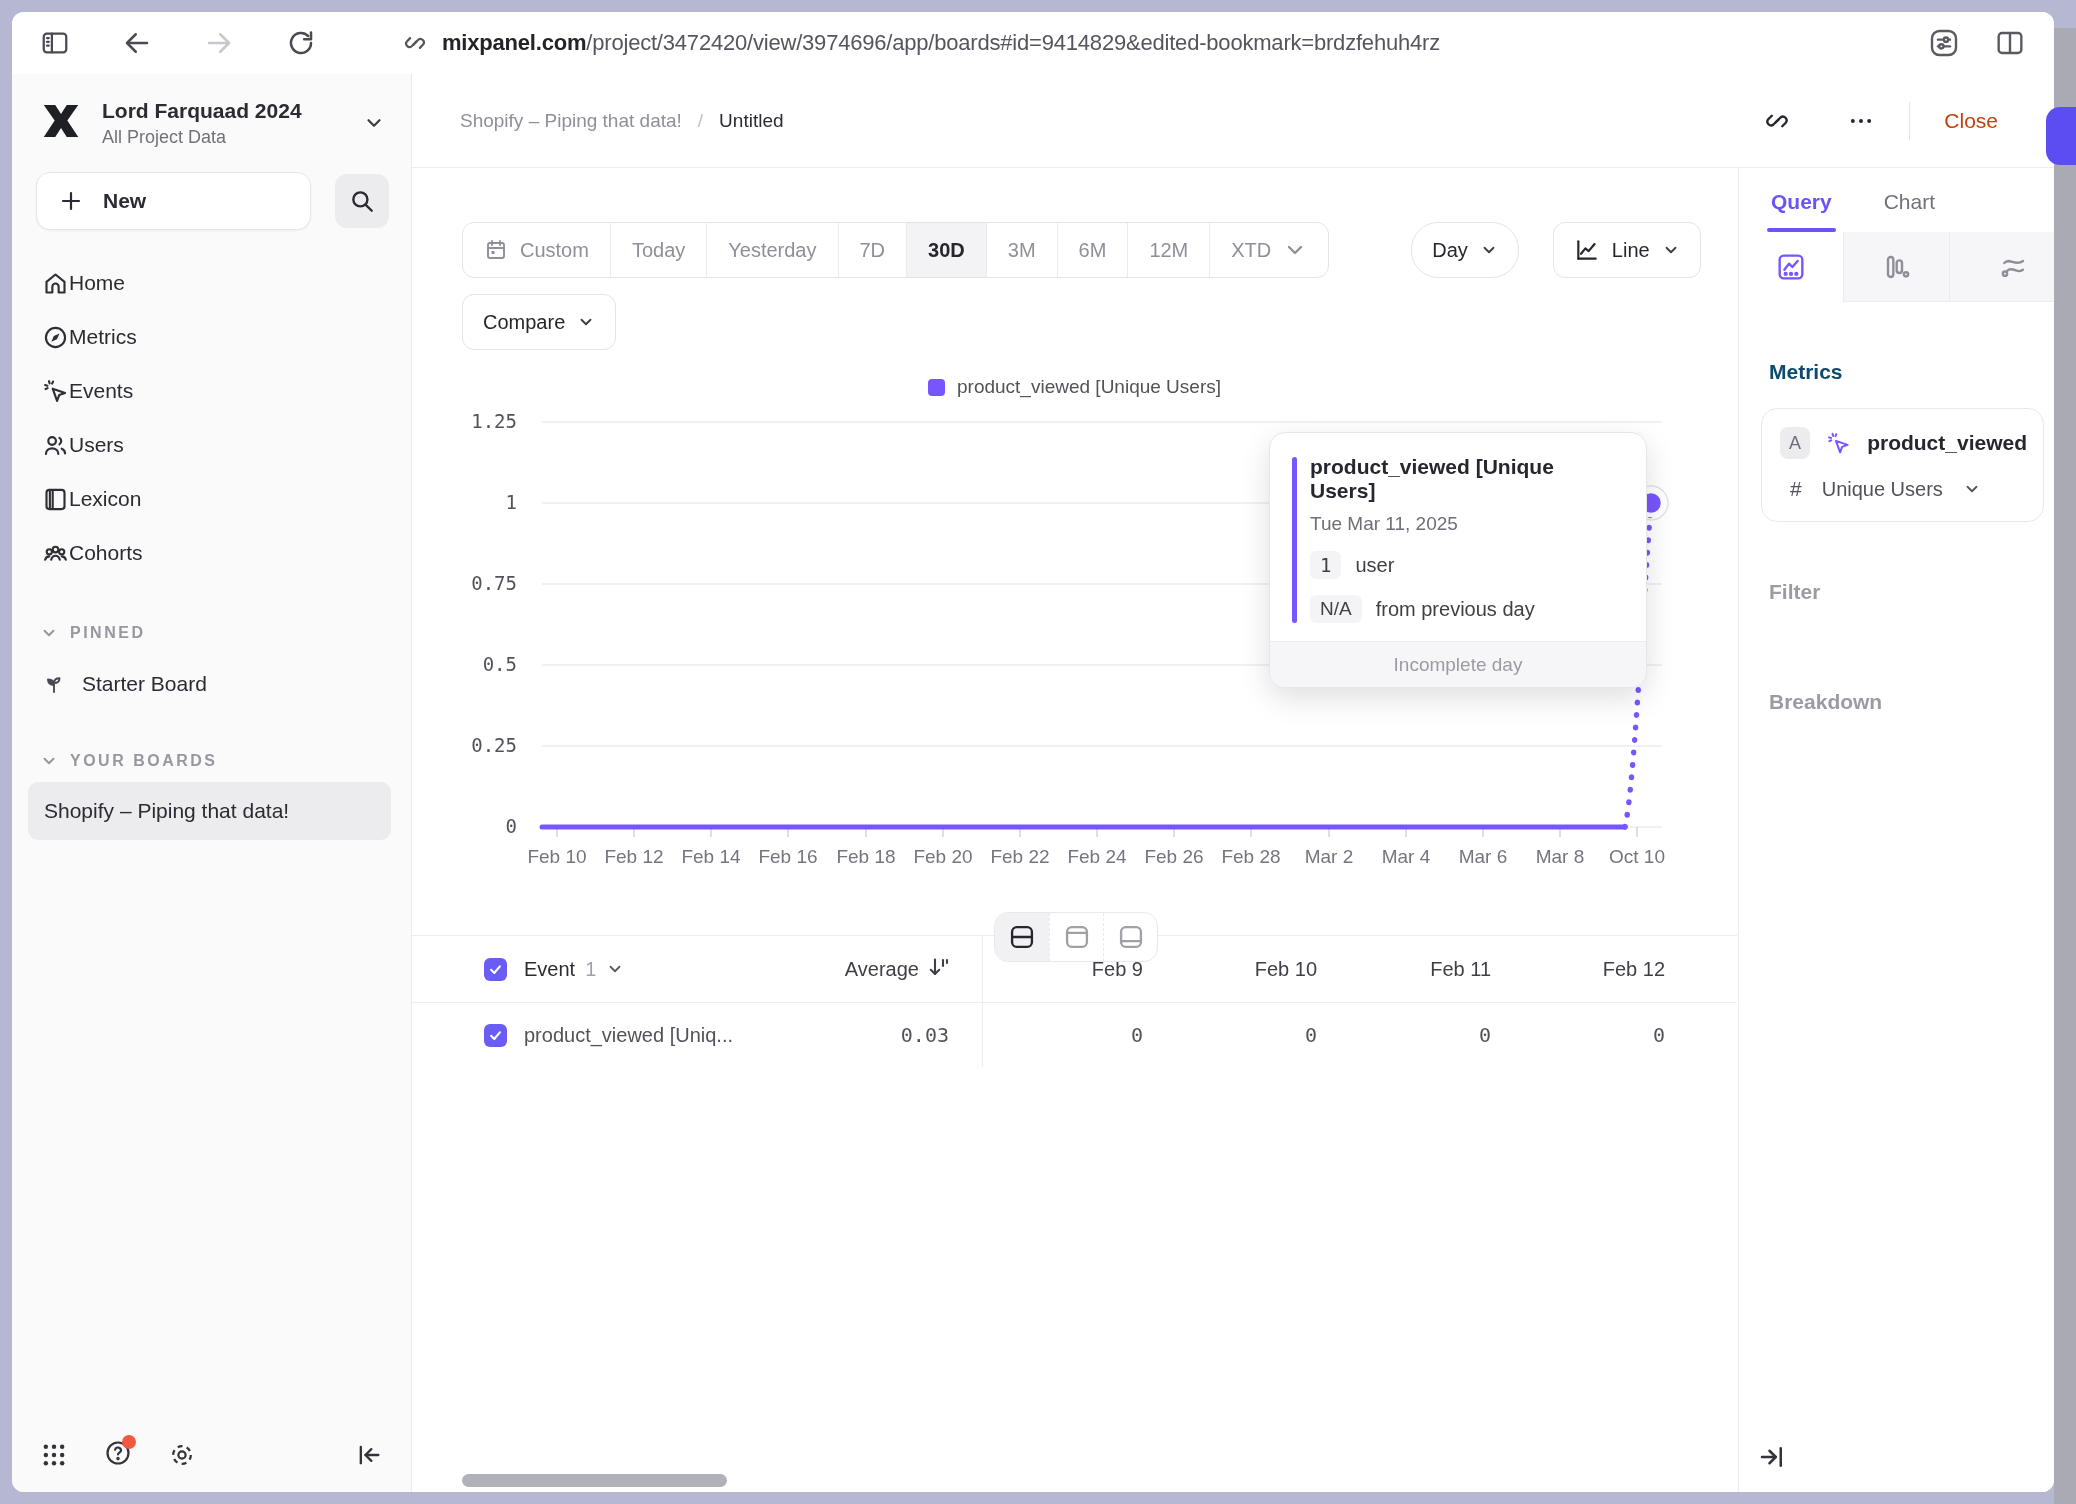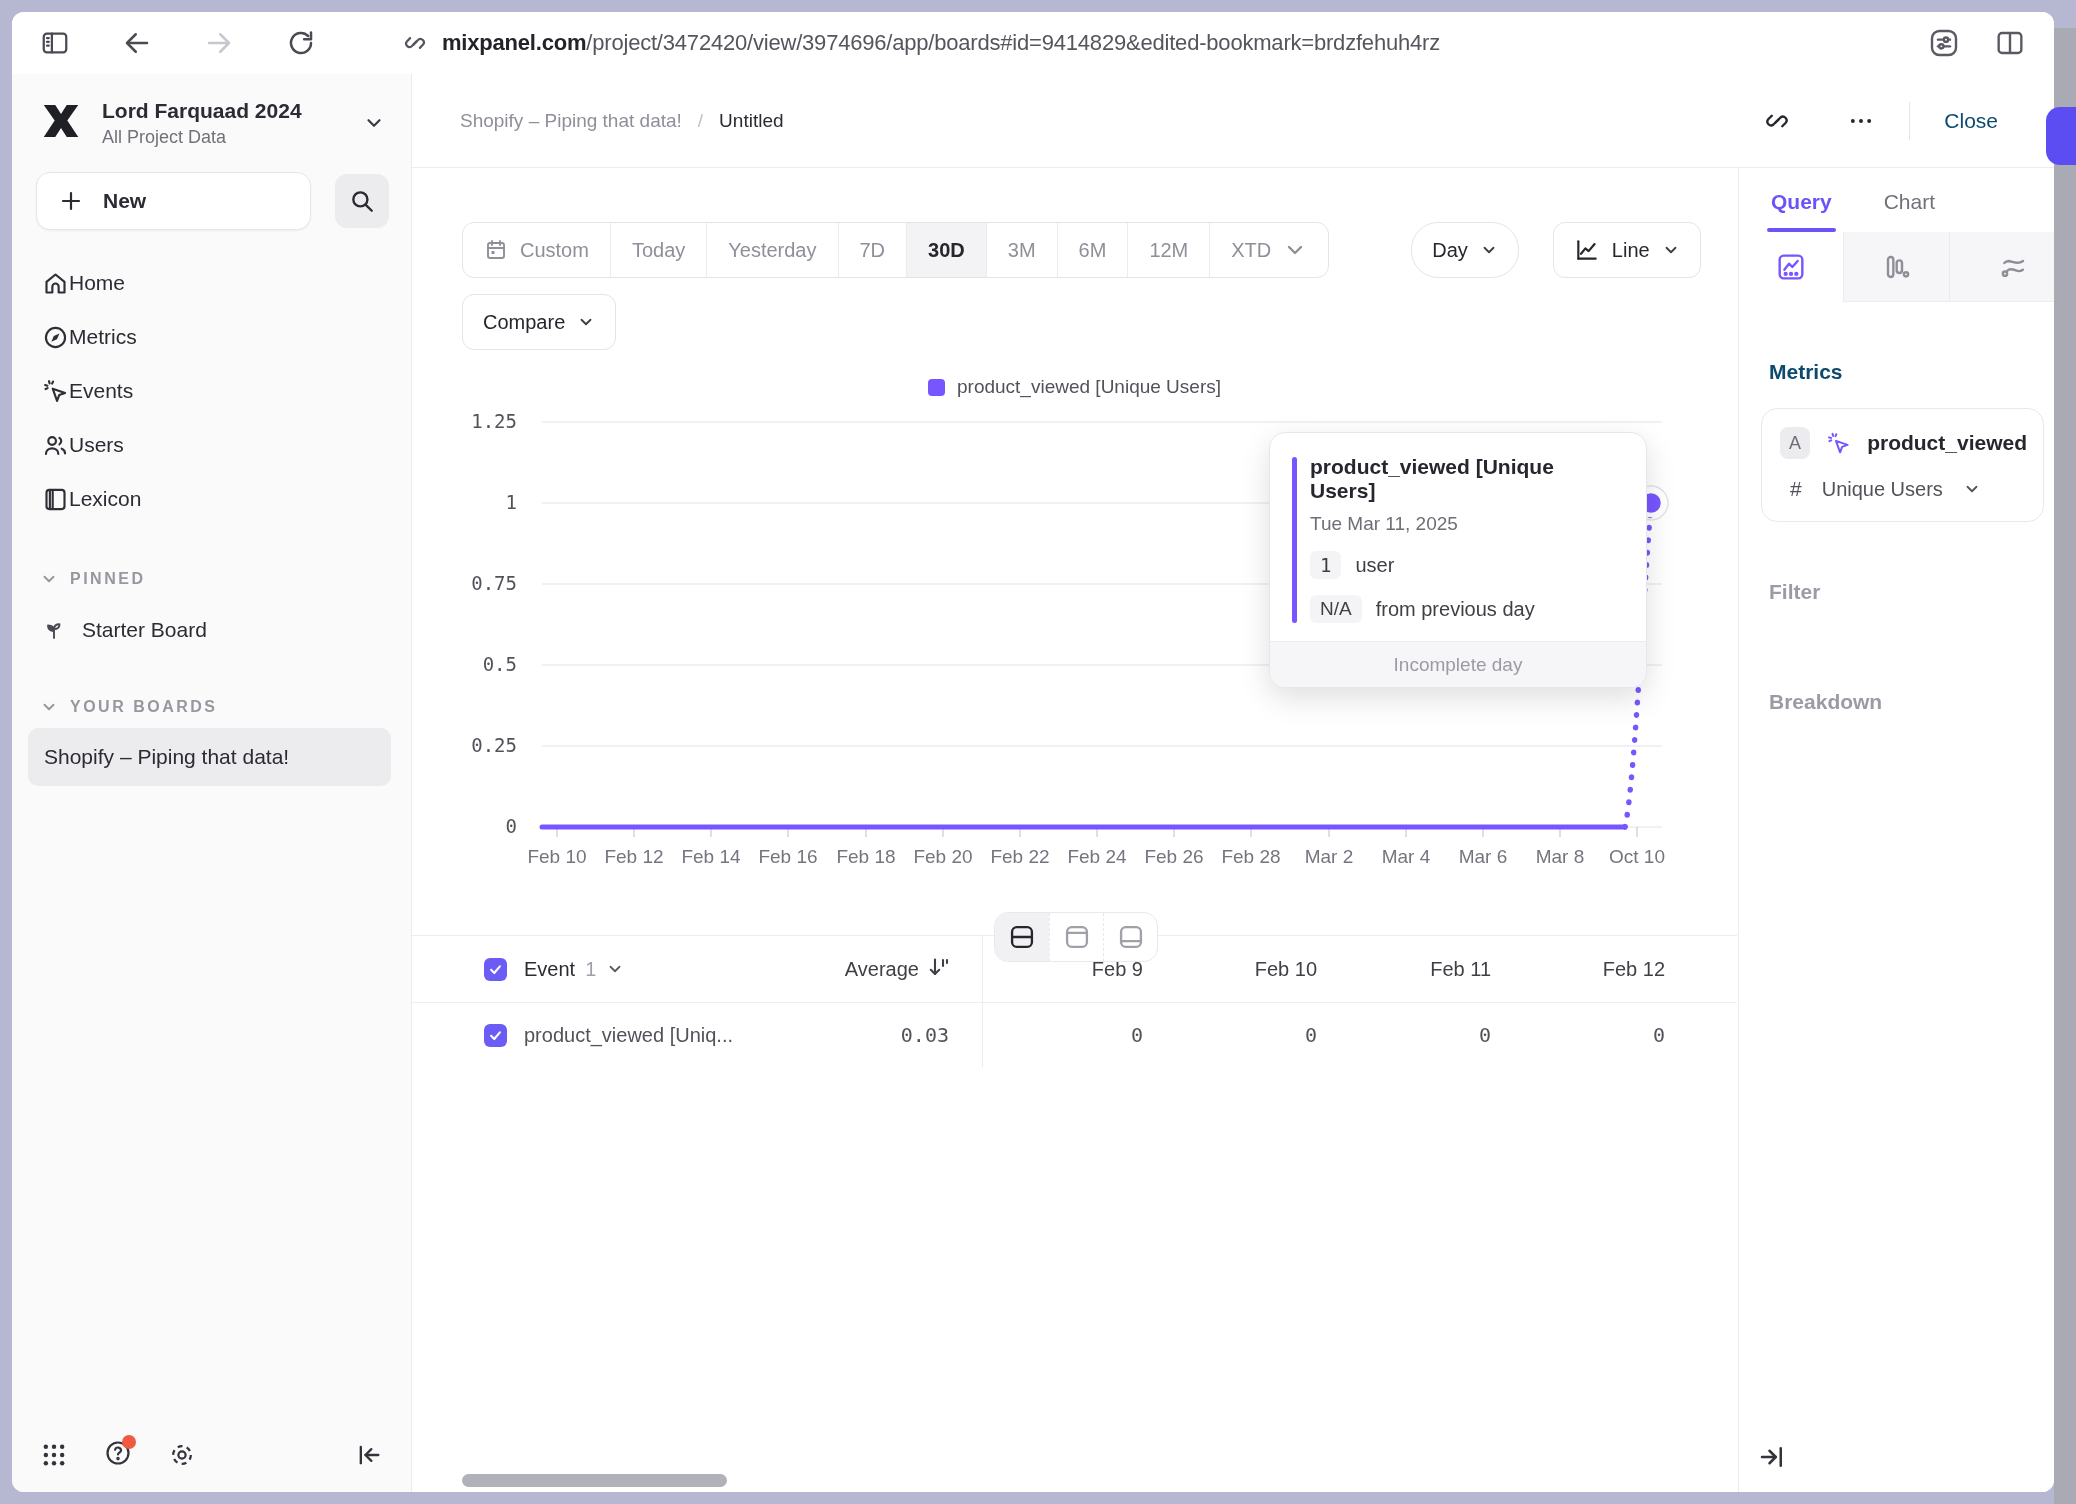--- a/index.html
+++ b/index.html
@@ -72,21 +72,21 @@
   .collapse-btn { margin-left:auto; }
 
   
   .crumb-board { font-size:19px; color:#8f8f9b; }
   .crumb-sep { font-size:19px; color:#c0c0c8; margin:0 16px; }
   .crumb-cur { font-size:19px; font-weight:500; color:#2b2b33; }
   .ph-right { margin-left:auto; display:flex; align-items:center; }
   .ph-right .ic { width:28px; height:28px; color:#26262e; }
   .ph-ellipsis { margin-left:56px; }
   .ph-vdiv { width:1px; height:38px; background:#e4e4e7; margin:0 34px; }
-  .close-label { font-size:21px; font-weight:500; color:#0c4a6e; margin-right:26px; }
+  .close-label { font-size:21px; font-weight:500; color:#c2410c; margin-right:26px; }
 
   
   .toolbar { position:absolute; left:50px; top:54px; display:flex; align-items:center; }
   .range-group { display:flex; align-items:stretch; height:56px; border:1px solid #e4e4e7; border-radius:12px; overflow:hidden; background:#fff; }
   .range-item { display:flex; align-items:center; padding:0 21px; font-size:20px; font-weight:500; color:#8f8f99; border-left:1px solid #ececef; gap:12px; white-space:nowrap; }
   .range-item:first-child { border-left:none; }
   .range-item.active { background:#f3f3f5; color:#26262e; font-weight:700; }
   .range-item svg { width:24px; height:24px; }
   .chev-sm { width:18px; height:18px; color:#8f8f99; }
   .btn { height:56px; border:1px solid #e4e4e7; border-radius:12px; background:#fff; display:flex; align-items:center; padding:0 20px; gap:12px; font-size:20px; font-weight:500; color:#26262e; }
@@ -289,20 +289,29 @@
               </svg>
             <span class="menu-label">Users</span>
           </div>
           <div class="menu-item">
             <svg viewBox="0 0 24 24" fill="none" stroke="currentColor" stroke-width="1.9">
                 <rect x="4" y="3.5" width="16" height="17" rx="2.5"></rect>
                 <line x1="7" y1="3.5" x2="7" y2="20.5"></line>
                 <line x1="9.5" y1="3.5" x2="9.5" y2="20.5"></line>
               </svg>
             <span class="menu-label">Lexicon</span>
+          </div>
+          <div class="menu-item">
+            <svg viewBox="0 0 24 24" fill="none" stroke="currentColor" stroke-width="1.9" stroke-linecap="round">
+                <circle cx="6.5" cy="10.5" r="2.3"></circle>
+                <circle cx="17.5" cy="10.5" r="2.3"></circle>
+                <circle cx="12" cy="8.5" r="2.5"></circle>
+                <path d="M2.8 17.5c.6-2 2-3 3.7-3M21.2 17.5c-.6-2-2-3-3.7-3M8.2 17.5c.6-2.3 2.1-3.5 3.8-3.5s3.2 1.2 3.8 3.5"></path>
+              </svg>
+            <span class="menu-label">Cohorts</span>
           </div>
         </nav>
 
         <div class="section-head">
           <svg viewBox="0 0 24 24" fill="none" stroke="currentColor" stroke-width="2.6" stroke-linecap="round" stroke-linejoin="round">
               <polyline points="6,9 12,15 18,9"></polyline>
             </svg>
           <span>PINNED</span>
         </div>
         <div class="board-item" style="margin-top:14px;">

